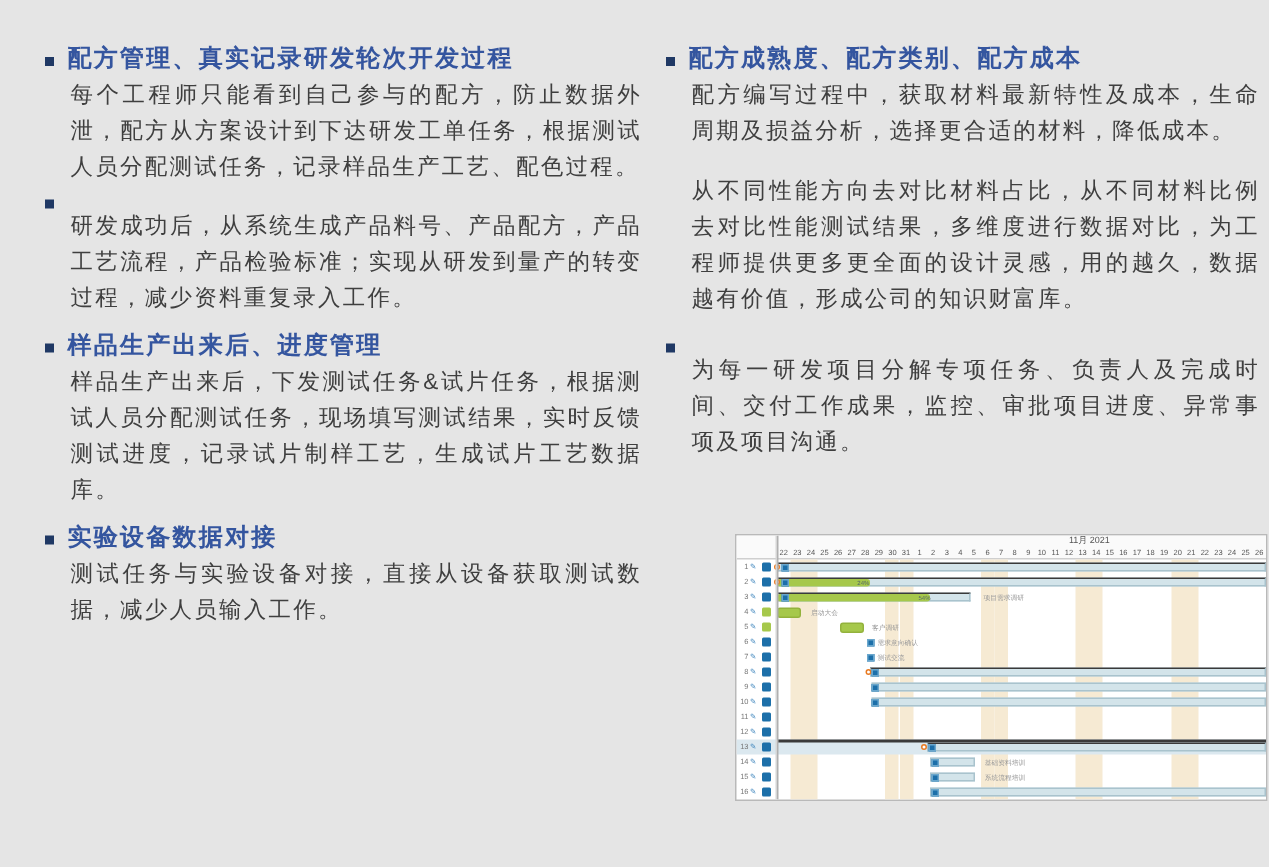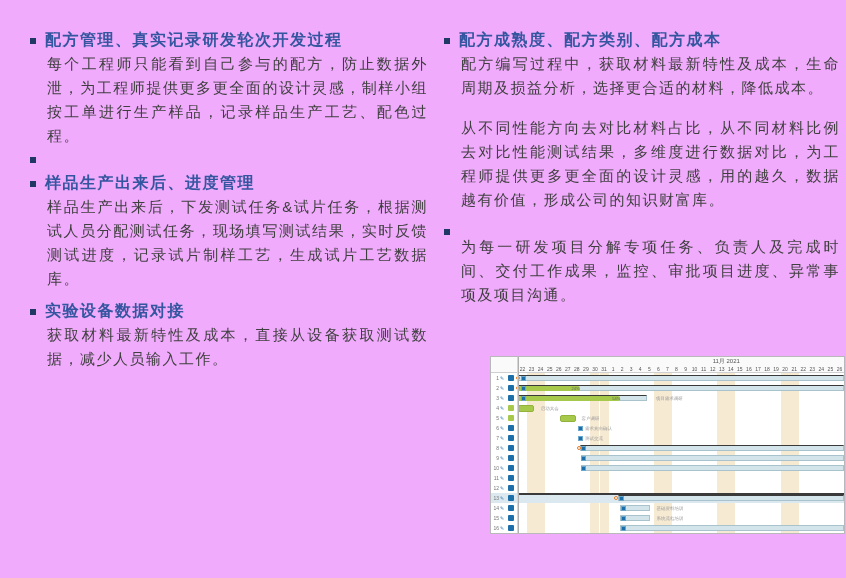--- a/index.html
+++ b/index.html
@@ -1,18 +1,18 @@
 <!DOCTYPE html>
 <html><head>
 <meta charset="utf-8">
 <style>
   * { margin:0; padding:0; box-sizing:border-box; }
   html,body { background:#ffffff; }
   .page {
-    position:relative; width:846px; height:578px; background:#f0abfc;
+    position:relative; width:846px; height:578px; background:#e5e5e5;
     font-family:"Liberation Sans", sans-serif; overflow:hidden;
   }
   .col { position:absolute; top:0; }
   .col-left  { left:30px;  width:398px; padding-top:28px; }
   .col-right { left:444px; width:396px; padding-top:28px; }
   .section { margin-bottom:8px; }
   .col-right .section { margin-bottom:16px; }
   .sec-head { display:flex; align-items:center; line-height:24px; }
   .bullet {
     flex:0 0 auto; width:6px; height:6px; background:#1f3864;
@@ -36,40 +36,41 @@
 <body>
 
 <div class="page">
 
   <div class="col col-left">
     <div class="section">
       <div class="sec-head">
           <span class="bullet"></span>
           <span class="head-text">配方管理、真实记录研发轮次开发过程</span>
         </div>
-      <p class="sec-body">每个工程师只能看到自己参与的配方，防止数据外泄，为工程师提供更多更全面的设计灵感，制样小组按工单进行生产样品，记录样品生产工艺、配色过程。</p>
-    </div>
-    <div class="section">
-      <div class="sec-head">
-          <span class="bullet"></span>
-        </div>
+      <p class="sec-body">每个工程师只能看到自己参与的配方，防止数据外泄，配方从方案设计到下达研发工单任务，根据测试人员分配测试任务，记录样品生产工艺、配色过程。</p>
+    </div>
+    <div class="section">
+      <div class="sec-head">
+          <span class="bullet"></span>
+        </div>
+      <p class="sec-body">研发成功后，从系统生成产品料号、产品配方，产品工艺流程，产品检验标准；实现从研发到量产的转变过程，减少资料重复录入工作。</p>
     </div>
     <div class="section">
       <div class="sec-head">
           <span class="bullet"></span>
           <span class="head-text">样品生产出来后、进度管理</span>
         </div>
       <p class="sec-body">样品生产出来后，下发测试任务&amp;试片任务，根据测试人员分配测试任务，现场填写测试结果，实时反馈测试进度，记录试片制样工艺，生成试片工艺数据库。</p>
     </div>
     <div class="section">
       <div class="sec-head">
           <span class="bullet"></span>
           <span class="head-text">实验设备数据对接</span>
         </div>
-      <p class="sec-body">获取材料最新特性及成本，直接从设备获取测试数据，减少人员输入工作。</p>
+      <p class="sec-body">测试任务与实验设备对接，直接从设备获取测试数据，减少人员输入工作。</p>
     </div>
   </div>
 
   <div class="col col-right">
     <div class="section">
       <div class="sec-head">
           <span class="bullet"></span>
           <span class="head-text">配方成熟度、配方类别、配方成本</span>
         </div>
       <p class="sec-body">配方编写过程中，获取材料最新特性及成本，生命周期及损益分析，选择更合适的材料，降低成本。</p>

